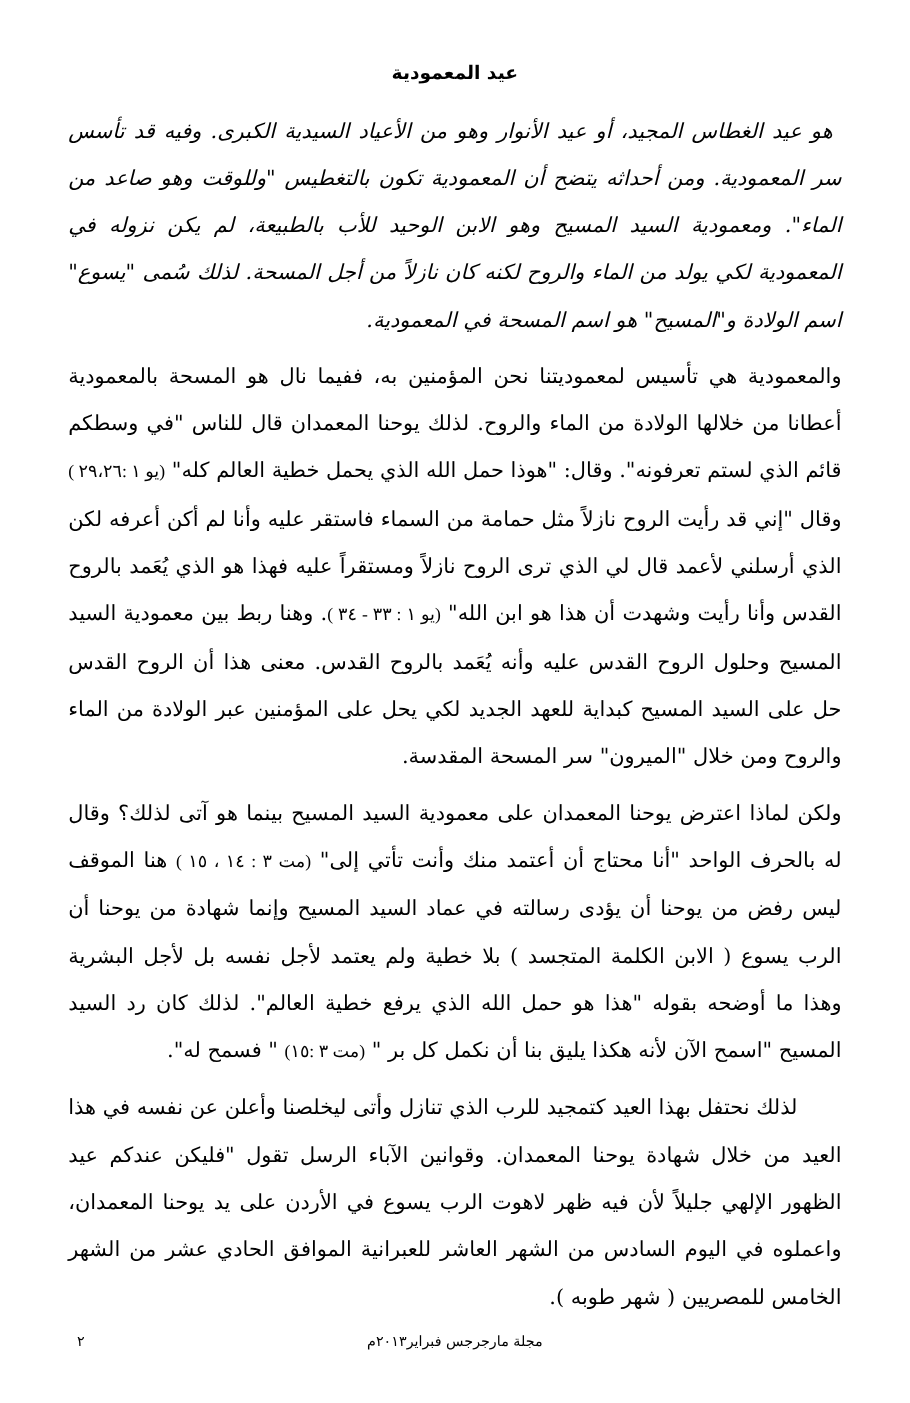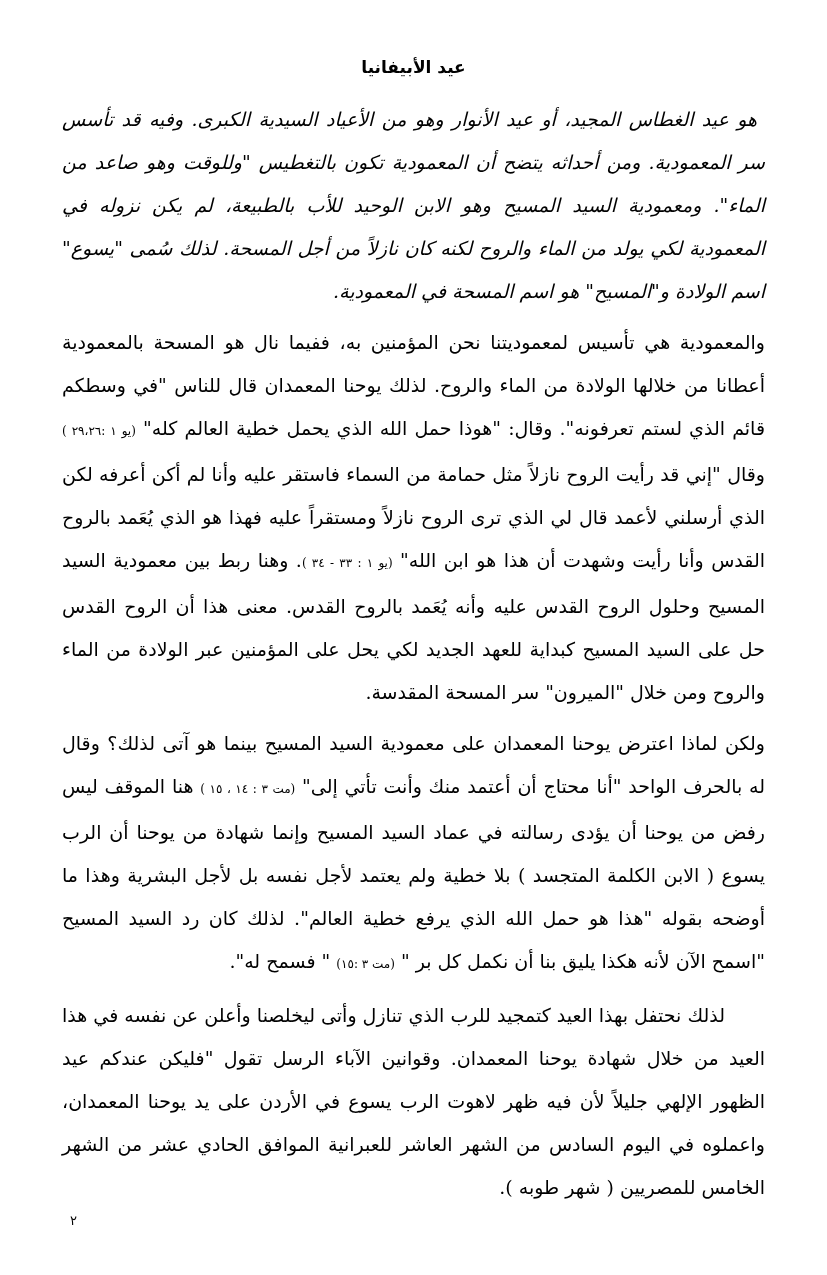--- a/index.html
+++ b/index.html
@@ -34,22 +34,23 @@
     line-height: 43px;
     text-align: justify;
     text-justify: inter-word;
   }
   .para {
     margin: 0 0 8px 0;
   }
   .para.indent-small { text-indent: 8px; font-style: italic; }
   .para.indent-large { text-indent: 40px; }
   .cite {
-    font-size: 12px;
+    font-size: 16px;
     white-space: nowrap;
+    font-family: Liberation Serif, serif;
   }
   .footer {
     position: absolute;
     bottom: 42px;
     left: 0;
     right: 0;
     height: 20px;
     font-size: 13px;
     direction: rtl;
   }
@@ -63,21 +64,21 @@
     position: absolute;
     left: 70px;
     top: 0;
   }
 </style>
 </head>
 <body>
 
 <div class="page">
 
-  <h1 class="doc-title">عيد الأبيفانيا</h1>
+  <h1 class="doc-title">عيد المعمودية</h1>
 
   <div class="doc-body">
 
     <p class="para indent-small">
       <span>هو عيد الغطاس المجيد، أو عيد الأنوار وهو من الأعياد السيدية الكبرى. وفيه قد تأسس سر المعمودية. ومن أحداثه يتضح أن المعمودية تكون بالتغطيس "وللوقت وهو صاعد من الماء". ومعمودية السيد المسيح وهو الابن الوحيد للأب بالطبيعة، لم يكن نزوله في المعمودية لكي يولد من الماء والروح لكنه كان نازلاً من أجل المسحة. لذلك سُمى "يسوع" اسم الولادة و"المسيح" هو اسم المسحة في المعمودية.</span>
     </p>
 
     <p class="para">
       <span>والمعمودية هي تأسيس لمعموديتنا نحن المؤمنين به، ففيما نال هو المسحة بالمعمودية أعطانا من خلالها الولادة من الماء والروح. لذلك يوحنا المعمدان قال للناس "في وسطكم قائم الذي لستم تعرفونه". وقال: "هوذا حمل الله الذي يحمل خطية العالم كله" </span><span class="cite">(يو ١ :٢٩،٢٦ )</span><span> وقال "إني قد رأيت الروح نازلاً مثل حمامة من السماء فاستقر عليه وأنا لم أكن أعرفه لكن الذي أرسلني لأعمد قال لي الذي ترى الروح نازلاً ومستقراً عليه فهذا هو الذي يُعَمد بالروح القدس وأنا رأيت وشهدت أن هذا هو ابن الله" </span><span class="cite">(يو ١ : ٣٣ - ٣٤ )</span><span>.  وهنا ربط بين معمودية السيد المسيح وحلول الروح القدس عليه وأنه يُعَمد بالروح القدس. معنى هذا أن الروح القدس حل على السيد المسيح كبداية للعهد الجديد لكي يحل على المؤمنين عبر الولادة من الماء والروح ومن خلال "الميرون" سر المسحة المقدسة.</span>
     </p>
@@ -86,16 +87,17 @@
       <span>ولكن لماذا اعترض يوحنا المعمدان على معمودية السيد المسيح بينما هو آتى لذلك؟ وقال له بالحرف الواحد "أنا محتاج أن أعتمد منك وأنت تأتي إلى" </span><span class="cite">(مت ٣ : ١٤ ، ١٥ )</span><span>  هنا الموقف ليس رفض من يوحنا أن يؤدى رسالته في عماد السيد المسيح وإنما شهادة من يوحنا أن الرب يسوع ( الابن الكلمة المتجسد ) بلا خطية ولم يعتمد لأجل نفسه بل لأجل البشرية وهذا ما أوضحه بقوله "هذا هو حمل الله الذي يرفع خطية العالم". لذلك كان رد السيد المسيح "اسمح الآن لأنه هكذا يليق بنا أن نكمل كل بر " </span><span class="cite">(مت ٣ :١٥)</span><span> " فسمح له".</span>
     </p>
 
     <p class="para indent-large">
       <span>لذلك نحتفل بهذا العيد كتمجيد للرب الذي تنازل وأتى ليخلصنا وأعلن عن نفسه في هذا العيد من خلال شهادة يوحنا المعمدان. وقوانين الآباء الرسل تقول "فليكن عندكم عيد الظهور الإلهي جليلاً لأن فيه ظهر لاهوت الرب يسوع في الأردن على يد يوحنا المعمدان، واعملوه في اليوم السادس من الشهر العاشر للعبرانية الموافق الحادي عشر من الشهر الخامس للمصريين ( شهر طوبه ).</span>
     </p>
 
   </div>
 
   <div class="footer">
+    <span class="footer-journal">مجلة مارجرجس فبراير٢٠١٣م</span>
     <span class="footer-pagenum">٢</span>
   </div>
 
 </div>
 
 </body></html>

